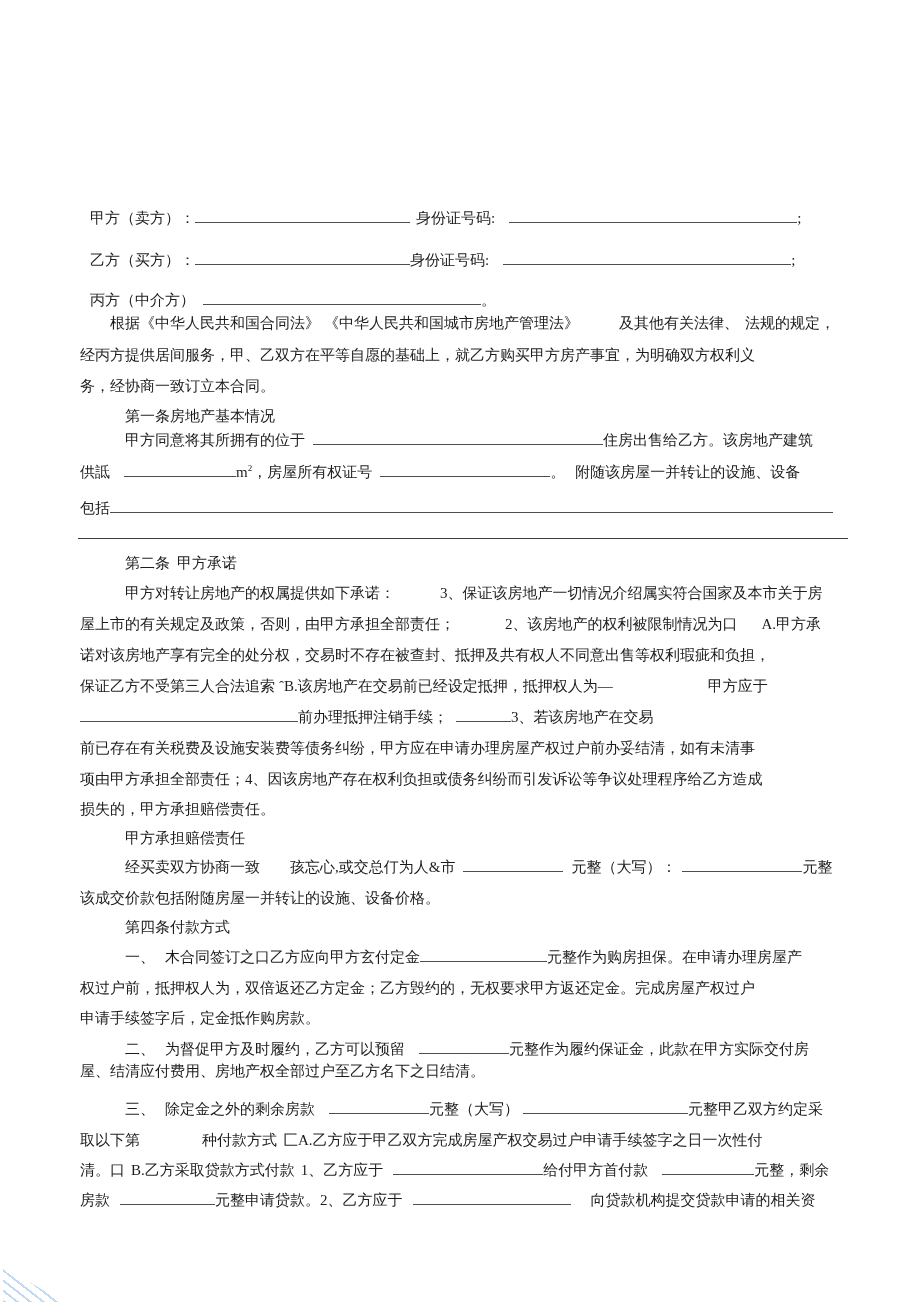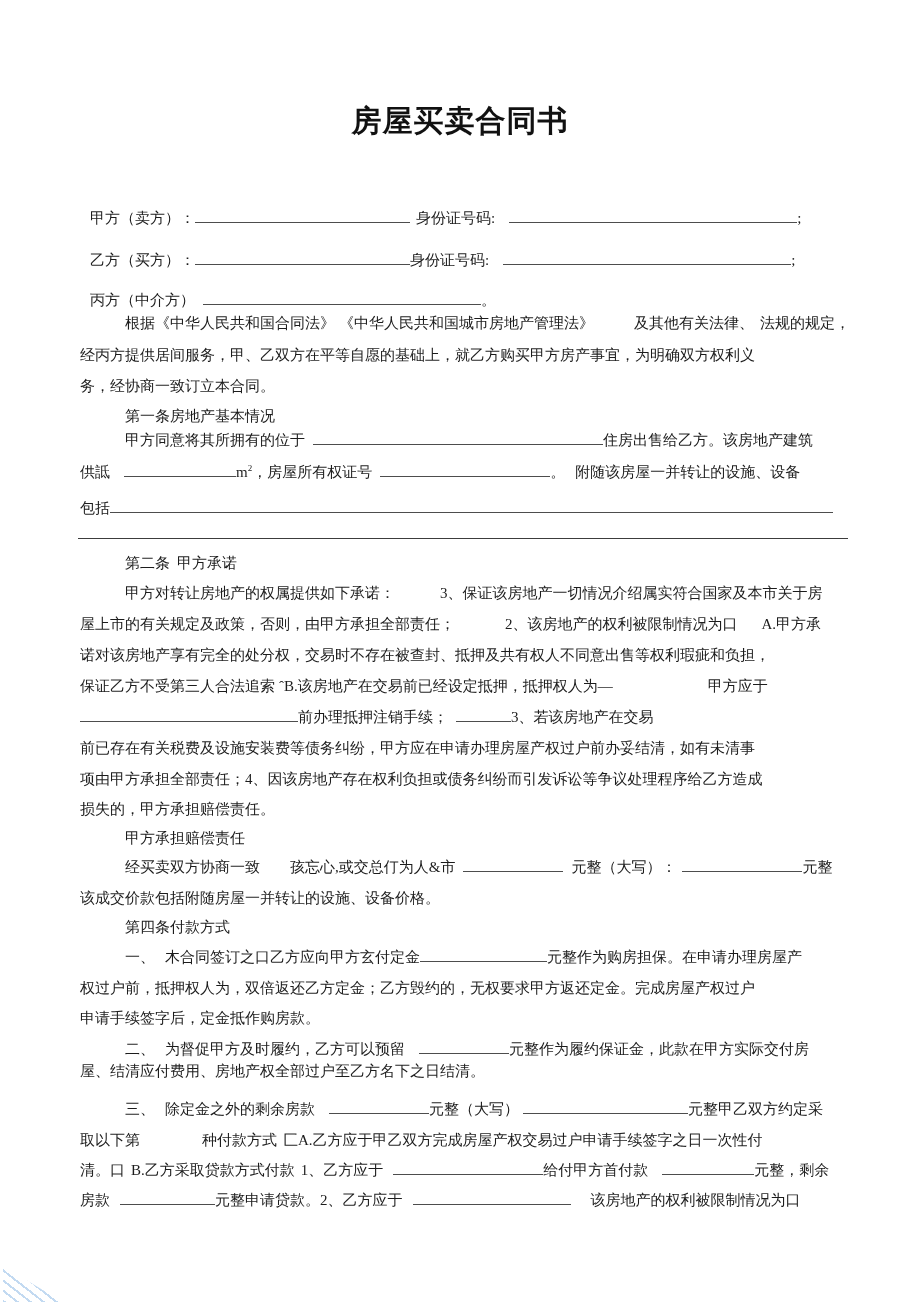--- a/index.html
+++ b/index.html
@@ -37,26 +37,25 @@
       rgba(125,175,225,0.55) 0px, rgba(125,175,225,0.55) 2px,
       rgba(255,255,255,0) 2px, rgba(255,255,255,0) 8px);
     clip-path:polygon(0 100%, 0 15%, 100% 100%);
     opacity:0.85;
   }
 </style>
 </head>
 <body>
 
 <div class="page">
-  <div class="title">房屋买卖合同书</div>
   <div id="doc-body">
       <div class="line" style="left: 90px; top: 208px;"><span>甲方（卖方）：</span><span class="blank" style="width: 215px;"></span><span class="gap" style="width: 6px;"></span><span>身份证号码:</span><span class="gap" style="width: 14px;"></span><span class="blank" style="width: 288px;"></span><span>;</span></div>
       <div class="line" style="left: 90px; top: 250px; text-align: center;"><span>乙方（买方）：</span><span class="blank" style="width: 215px;"></span><span>身份证号码:</span><span class="gap" style="width: 14px;"></span><span class="blank" style="width: 288px;"></span><span>;</span></div>
       <div class="line" style="left: 90px; top: 290px;"><span>丙方（中介方）</span><span class="gap" style="width: 8px;"></span><span class="blank" style="width: 278px;"></span><span>。</span></div>
-      <div class="line" style="left: 125px; top: 313px;"><span>根据《中华人民共和国合同法》</span><span class="gap" style="width: 4px;"></span><span>《中华人民共和国城市房地产管理法》</span><span class="gap" style="width: 40px;"></span><span>及其他有关法律、</span><span class="gap" style="width: 6px;"></span><span>法规的规定，</span></div>
+      <div class="line" style="left: 110px; top: 313px;"><span>根据《中华人民共和国合同法》</span><span class="gap" style="width: 4px;"></span><span>《中华人民共和国城市房地产管理法》</span><span class="gap" style="width: 40px;"></span><span>及其他有关法律、</span><span class="gap" style="width: 6px;"></span><span>法规的规定，</span></div>
       <div class="line" style="left: 80px; top: 345px;"><span>经丙方提供居间服务，甲、乙双方在平等自愿的基础上，就乙方购买甲方房产事宜，为明确双方权利义</span></div>
       <div class="line" style="left: 80px; top: 376px;"><span>务，经协商一致订立本合同。</span></div>
       <div class="line" style="left: 125px; top: 406px;"><span>第一条房地产基本情况</span></div>
       <div class="line" style="left: 125px; top: 430px;"><span>甲方同意将其所拥有的位于</span><span class="gap" style="width: 8px;"></span><span class="blank" style="width: 290px;"></span><span>住房出售给乙方。该房地产建筑</span></div>
       <div class="line" style="left: 80px; top: 462px;"><span>供詆</span><span class="gap" style="width: 14px;"></span><span class="blank" style="width: 112px;"></span><span>m</span><sup>2</sup><span>，房屋所有权证号</span><span class="gap" style="width: 8px;"></span><span class="blank" style="width: 170px;"></span><span>。</span><span class="gap" style="width: 10px;"></span><span>附随该房屋一并转让的设施、设备</span></div>
       <div class="line" style="left: 80px; top: 498px;"><span>包括</span><span class="blank" style="width: 723px;"></span></div>
       <div class="hrline" style="left: 78px; top: 538px; width: 770px;"></div>
       <div class="line" style="left: 125px; top: 553px;"><span>第二条</span><span class="gap" style="width: 7px;"></span><span>甲方承诺</span></div>
       <div class="line" style="left: 125px; top: 583px;"><span>甲方对转让房地产的权属提供如下承诺：</span><span class="gap" style="width: 45px;"></span><span>3、保证该房地产一切情况介绍属实符合国家及本市关于房</span></div>
       <div class="line" style="left: 80px; top: 614px;"><span>屋上市的有关规定及政策，否则，由甲方承担全部责任；</span><span class="gap" style="width: 50px;"></span><span>2、该房地产的权利被限制情况为口</span><span class="gap" style="width: 24px;"></span><span>A.甲方承</span></div>
@@ -71,16 +70,16 @@
       <div class="line" style="left: 80px; top: 888px;"><span>该成交价款包括附随房屋一并转让的设施、设备价格。</span></div>
       <div class="line" style="left: 125px; top: 917px;"><span>第四条付款方式</span></div>
       <div class="line" style="left: 125px; top: 947px;"><span>一、</span><span class="gap" style="width: 10px;"></span><span>木合同签订之口乙方应向甲方玄付定金</span><span class="blank" style="width: 127px;"></span><span>元整作为购房担保。在申请办理房屋产</span></div>
       <div class="line" style="left: 80px; top: 978px;"><span>权过户前，抵押权人为，双倍返还乙方定金；乙方毁约的，无权要求甲方返还定金。完成房屋产权过户</span></div>
       <div class="line" style="left: 80px; top: 1008px;"><span>申请手续签字后，定金抵作购房款。</span></div>
       <div class="line" style="left: 125px; top: 1039px;"><span>二、</span><span class="gap" style="width: 10px;"></span><span>为督促甲方及时履约，乙方可以预留</span><span class="gap" style="width: 14px;"></span><span class="blank" style="width: 90px;"></span><span>元整作为履约保证金，此款在甲方实际交付房</span></div>
       <div class="line" style="left: 80px; top: 1061px;"><span>屋、结清应付费用、房地产权全部过户至乙方名下之日结清。</span></div>
       <div class="line" style="left: 125px; top: 1099px;"><span>三、</span><span class="gap" style="width: 10px;"></span><span>除定金之外的剩余房款</span><span class="gap" style="width: 14px;"></span><span class="blank" style="width: 100px;"></span><span>元整（大写）</span><span class="gap" style="width: 4px;"></span><span class="blank" style="width: 165px;"></span><span>元整甲乙双方约定采</span></div>
       <div class="line" style="left: 80px; top: 1130px;"><span>取以下第</span><span class="gap" style="width: 62px;"></span><span>种付款方式</span><span class="gap" style="width: 6px;"></span><span>匚A.乙方应于甲乙双方完成房屋产权交易过户申请手续签字之日一次性付</span></div>
       <div class="line" style="left: 80px; top: 1160px;"><span>清。口</span><span class="gap" style="width: 6px;"></span><span>B.乙方采取贷款方式付款</span><span class="gap" style="width: 6px;"></span><span>1、乙方应于</span><span class="gap" style="width: 10px;"></span><span class="blank" style="width: 150px;"></span><span>给付甲方首付款</span><span class="gap" style="width: 14px;"></span><span class="blank" style="width: 92px;"></span><span>元整，剩余</span></div>
-      <div class="line" style="left: 80px; top: 1190px;"><span>房款</span><span class="gap" style="width: 10px;"></span><span class="blank" style="width: 95px;"></span><span>元整申请贷款。2、乙方应于</span><span class="gap" style="width: 10px;"></span><span class="blank" style="width: 158px;"></span><span class="gap" style="width: 20px;"></span><span>该房地产的权利被限制情况为口</span></div>
+      <div class="line" style="left: 80px; top: 1190px;"><span>房款</span><span class="gap" style="width: 10px;"></span><span class="blank" style="width: 95px;"></span><span>元整申请贷款。2、乙方应于</span><span class="gap" style="width: 10px;"></span><span class="blank" style="width: 158px;"></span><span class="gap" style="width: 20px;"></span><span>向贷款机构提交贷款申请的相关资</span></div>
     </div>
   <div class="corner"></div>
 </div>
 
 </body></html>

